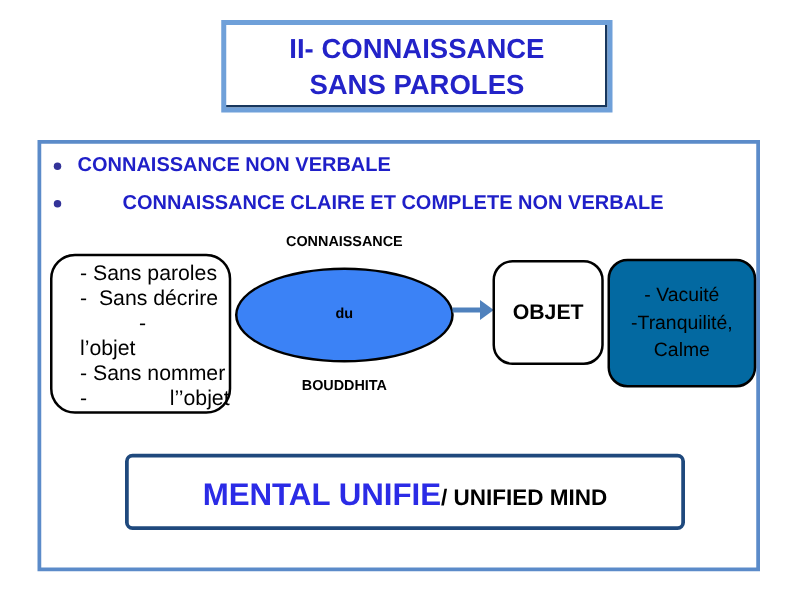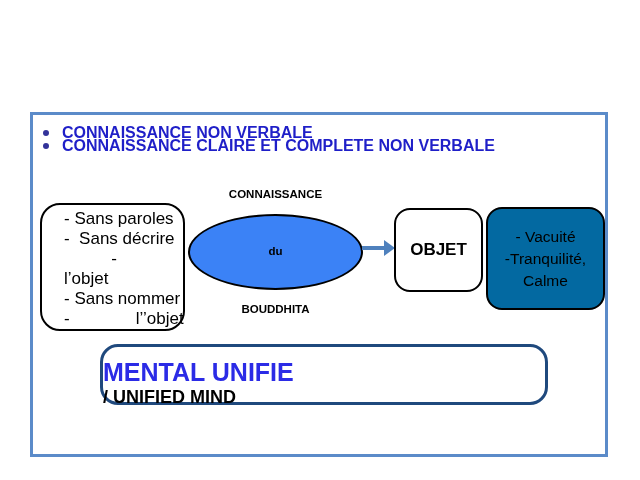--- a/index.html
+++ b/index.html
@@ -42,21 +42,21 @@
     background: #ffffff;
   }
 
   
   .bullet-row {
     position: absolute;
     display: flex;
     align-items: center;
   }
   .bullet-row.row-1 { left: 43px; top: 124px; }
-  .bullet-row.row-2 { left: 43px; top: 137px; }
+  .bullet-row.row-2 { left: 43px; top: 154px; gap: 36px; }
   .dot {
     width: 6px; height: 6px;
     border-radius: 50%;
     background: var(--bullet-dot-navy, #333399);
     margin-right: 13px;
     flex: 0 0 auto;
   }
   .bullet-text {
     color: var(--bullet-blue, #1F1FC8);
     font-size: 16px;
@@ -147,49 +147,52 @@
     font-size: 15.5px;
     line-height: 22px;
     color: #000000;
     white-space: pre;
     text-align: center;
   }
 
   
   .bottom-box {
     position: absolute;
-    left: 100px; top: 344px;
+    left: 100px; top: 363px;
     width: 448px; height: 61px;
     border: 3px solid var(--bottom-border-navy, #1F497D);
-    border-radius: 18px;
+    border-radius: 6px;
     background: #ffffff;
     display: flex;
     align-items: baseline;
     justify-content: center;
     padding-top: 16px;
-    flex-direction: column;
   }
   .mu-primary {
     color: var(--bright-blue, #2B2BE6);
     font-size: 25px;
     font-weight: bold;
     white-space: pre;
   }
   .mu-secondary {
     color: #000000;
     font-size: 18px;
     font-weight: bold;
     white-space: pre;
   }
 </style>
 </head>
 <body>
 
 <div class="slide">
 
+  <div class="title-box">
+    <div class="title-line">II- CONNAISSANCE</div>
+    <div class="title-line">SANS PAROLES</div>
+  </div>
 
   <div class="outer-box"></div>
 
   <div class="bullet-row row-1">
     <span class="dot"></span>
     <span class="bullet-text">CONNAISSANCE NON VERBALE</span>
   </div>
   <div class="bullet-row row-2">
     <span class="dot"></span>
     <span class="bullet-text">CONNAISSANCE CLAIRE ET COMPLETE NON VERBALE</span>

